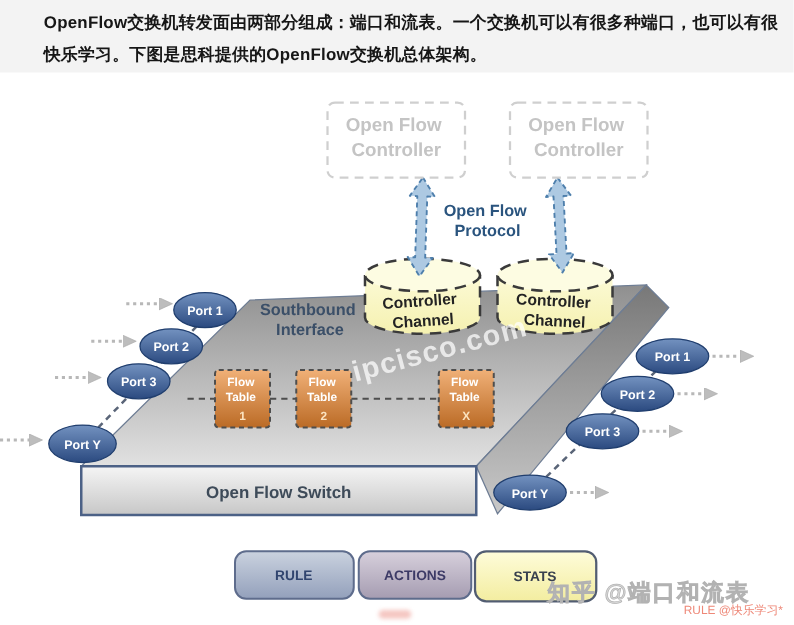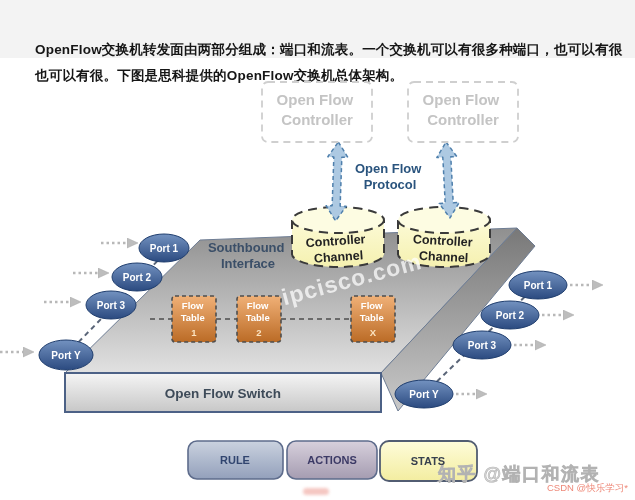--- a/index.html
+++ b/index.html
@@ -6,21 +6,20 @@
   body{
     width:635px;height:500px;position:relative;overflow:hidden;
     background:#ffffff;
     font-family:"Liberation Sans","DejaVu Sans",sans-serif;
   }
   .top-strip{position:absolute;left:0;top:0;width:635px;height:58px;background:#f3f3f3;}
   .intro{
     position:absolute;left:35px;top:5px;width:585px;
     font-size:13.5px;font-weight:600;color:#161616;line-height:26px;
     letter-spacing:.2px;
-    margin-top:32px;
   }
   .intro div{white-space:nowrap;}
   svg{position:absolute;left:0;top:0;}
   .wm-zhihu{
     position:absolute;left:438px;top:462px;
     font-size:18px;font-weight:700;color:#dadada;
     -webkit-text-stroke:.6px #b2b2b2;
     letter-spacing:1.5px;white-space:nowrap;z-index:5;
   }
   .wm-csdn{
@@ -32,21 +31,21 @@
     background:rgba(232,130,120,.45);border-radius:4px;filter:blur(1.5px);z-index:4;
   }
 </style>
 </head>
 <body>
 
 <div class="top-strip"></div>
 
 <div class="intro">
   <div>OpenFlow交换机转发面由两部分组成：端口和流表。一个交换机可以有很多种端口，也可以有很</div>
-  <div>也可以有很。下图是思科提供的OpenFlow交换机总体架构。</div>
+  <div>快乐学习。下图是思科提供的OpenFlow交换机总体架构。</div>
 </div>
 
 <svg width="635" height="500" viewBox="0 0 635 500">
   <defs>
     <linearGradient id="gTop" x1="0" y1="0" x2="0" y2="1">
       <stop offset="0" stop-color="#8f8f8f"></stop>
         <stop offset="1" stop-color="#e1e1e1"></stop>
     </linearGradient>
     <linearGradient id="gSide" x1="0" y1="0" x2="0" y2="1">
       <stop offset="0" stop-color="#787878"></stop>
@@ -221,14 +220,14 @@
     <rect x="287" y="441" width="90" height="38" rx="9" fill="url(#gActs)" stroke="#5e6c8c" stroke-width="1.6"></rect>
     <text x="332" y="464" text-anchor="middle" font-size="11" font-weight="bold" fill="#3c3a66">ACTIONS</text>
   </g>
   <g>
     <rect x="380" y="441" width="97" height="40" rx="9" fill="url(#gStat)" stroke="#525d72" stroke-width="1.8"></rect>
     <text x="428" y="465" text-anchor="middle" font-size="11" font-weight="bold" fill="#38404e">STATS</text>
   </g>
 </svg>
 
 <div class="wm-zhihu">知乎 @端口和流表</div>
-<div class="wm-csdn">CSDN @快乐学习*</div>
+<div class="wm-csdn">RULE @快乐学习*</div>
 <div class="red-smudge"></div>
 
 </body></html>

